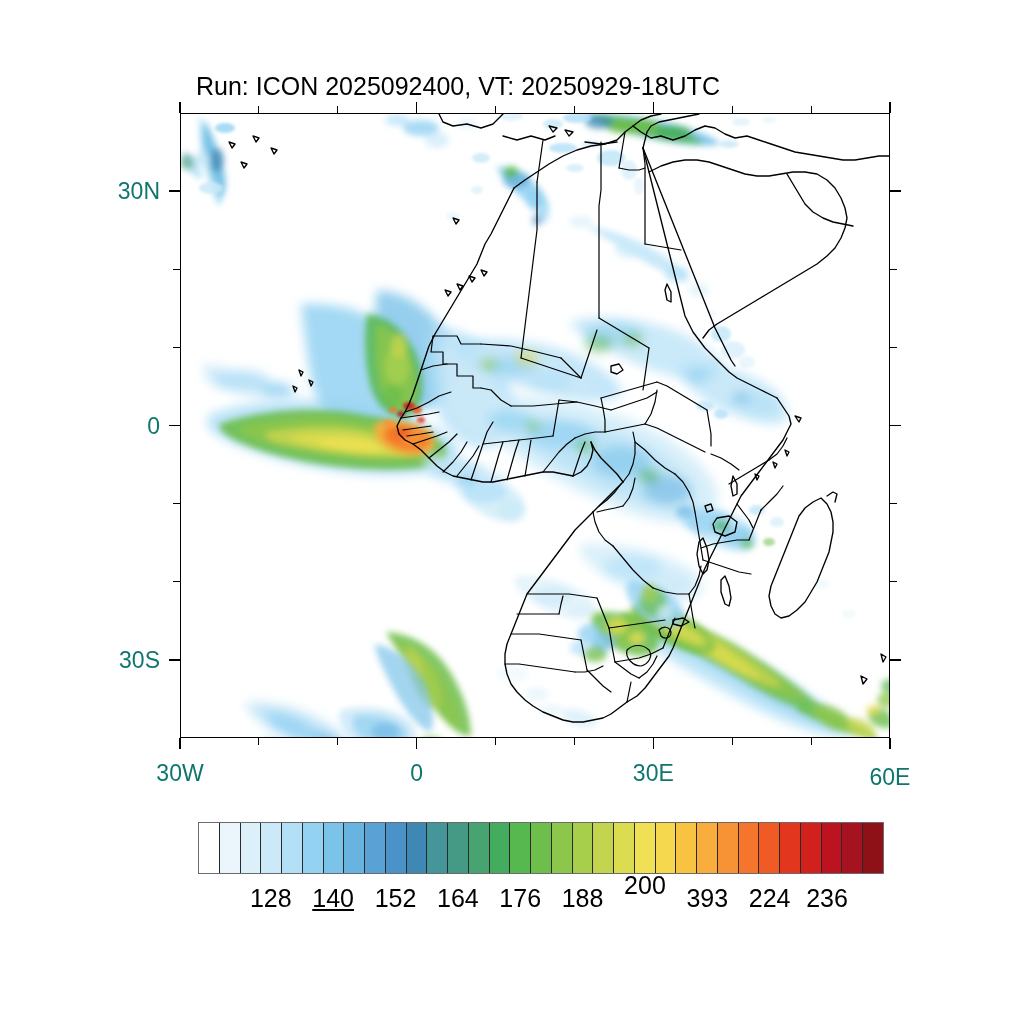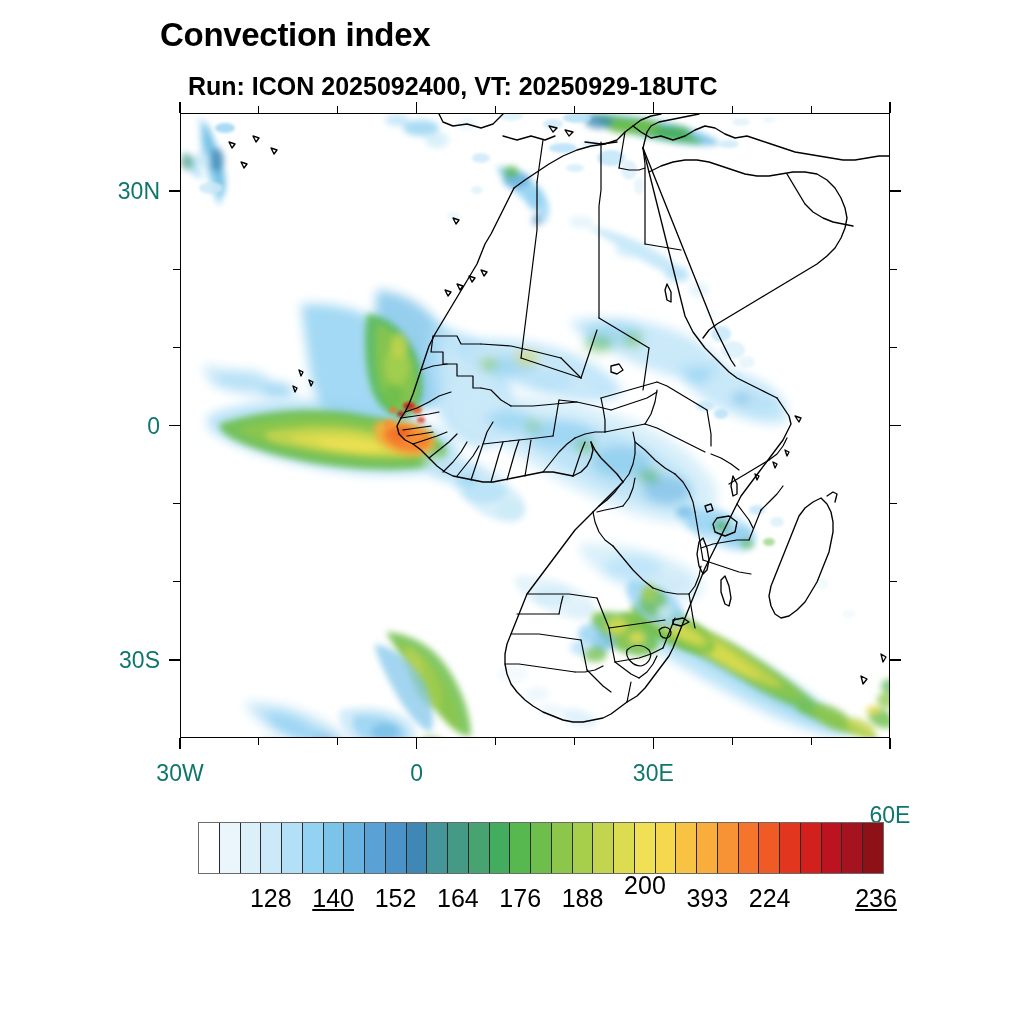--- a/index.html
+++ b/index.html
@@ -18,23 +18,23 @@
     position: absolute;
     left: 160px; top: 16px;
     font-size: 33px;
     font-weight: bold;
     color: #000;
     letter-spacing: -0.3px;
     white-space: nowrap;
   }
   .title-sub {
     position: absolute;
-    left: 188px; top: 72px;
+    left: 196px; top: 72px;
     font-size: 25px;
-    font-weight: bold;
+    font-weight: normal;
     color: #000;
     white-space: nowrap;
   }
 
   
   #map-panel {
     position: absolute;
     left: 180px; top: 113px;
     width: 710px; height: 625px;
     background: #ffffff;
@@ -87,21 +87,20 @@
     color: #000;
     transform: translateX(-50%);
     white-space: nowrap;
   }
 </style>
 </head>
 <body>
 
 <div id="root">
 
-  <div class="title-main">Convection index</div>
   <div class="title-sub">Run: ICON 2025092400,  VT: 20250929-18UTC</div>
 
   <div id="map-panel">
     <svg id="map-svg" width="710" height="625" viewBox="0 0 710 625">
       <defs>
 
         <filter id="blur-lg" x="-40%" y="-40%" width="180%" height="180%">
           <feGaussianBlur stdDeviation="5.5"></feGaussianBlur>
         </filter>
         <filter id="blur-md" x="-40%" y="-40%" width="180%" height="180%">
@@ -705,21 +704,21 @@
   </div>
 
   <div id="axes">
       <div class="tick tick-x" style="left: 179.3px; top: 738px;"></div>
       <div class="xlabel" style="left: 180px; top: 760px;">30W</div>
       <div class="tick tick-x" style="left: 415.967px; top: 738px;"></div>
       <div class="xlabel" style="left: 416.667px; top: 760px;">0</div>
       <div class="tick tick-x" style="left: 652.633px; top: 738px;"></div>
       <div class="xlabel" style="left: 653.333px; top: 760px;">30E</div>
       <div class="tick tick-x" style="left: 889.3px; top: 738px;"></div>
-      <div class="xlabel" style="left: 890px; top: 802px;">60E</div>
+      <div class="xlabel" style="left: 890px; top: 764px;">60E</div>
       <div class="tick tick-x-minor" style="left: 258.289px; top: 738px;"></div>
       <div class="tick tick-x-minor" style="left: 337.178px; top: 738px;"></div>
       <div class="tick tick-x-minor" style="left: 494.956px; top: 738px;"></div>
       <div class="tick tick-x-minor" style="left: 573.844px; top: 738px;"></div>
       <div class="tick tick-x-minor" style="left: 731.622px; top: 738px;"></div>
       <div class="tick tick-x-minor" style="left: 810.511px; top: 738px;"></div>
       <div class="tick tick-x" style="left: 179.3px; top: 102px;"></div>
       <div class="tick tick-x" style="left: 415.967px; top: 102px;"></div>
       <div class="tick tick-x" style="left: 652.633px; top: 102px;"></div>
       <div class="tick tick-x" style="left: 889.3px; top: 102px;"></div>
@@ -786,16 +785,16 @@
   <div id="colorbar-labels">
       <div class="cb-label" style="left: 270.758px; top: 884px;">128</div>
       <div class="cb-label" style="left: 333.121px; top: 884px; text-decoration: underline;">140</div>
       <div class="cb-label" style="left: 395.485px; top: 884px; text-align: right;">152</div>
       <div class="cb-label" style="left: 457.848px; top: 884px;">164</div>
       <div class="cb-label" style="left: 520.212px; top: 884px;">176</div>
       <div class="cb-label" style="left: 582.576px; top: 884px;">188</div>
       <div class="cb-label" style="left: 644.939px; top: 871px;">200</div>
       <div class="cb-label" style="left: 707.303px; top: 884px;">393</div>
       <div class="cb-label" style="left: 769.667px; top: 884px;">224</div>
-      <div class="cb-label" style="left: 876px; top: 884px; text-decoration: underline;">236</div>
+      <div class="cb-label" style="left: 827px; top: 884px;">236</div>
     </div>
 
 </div>
 
 </body></html>

